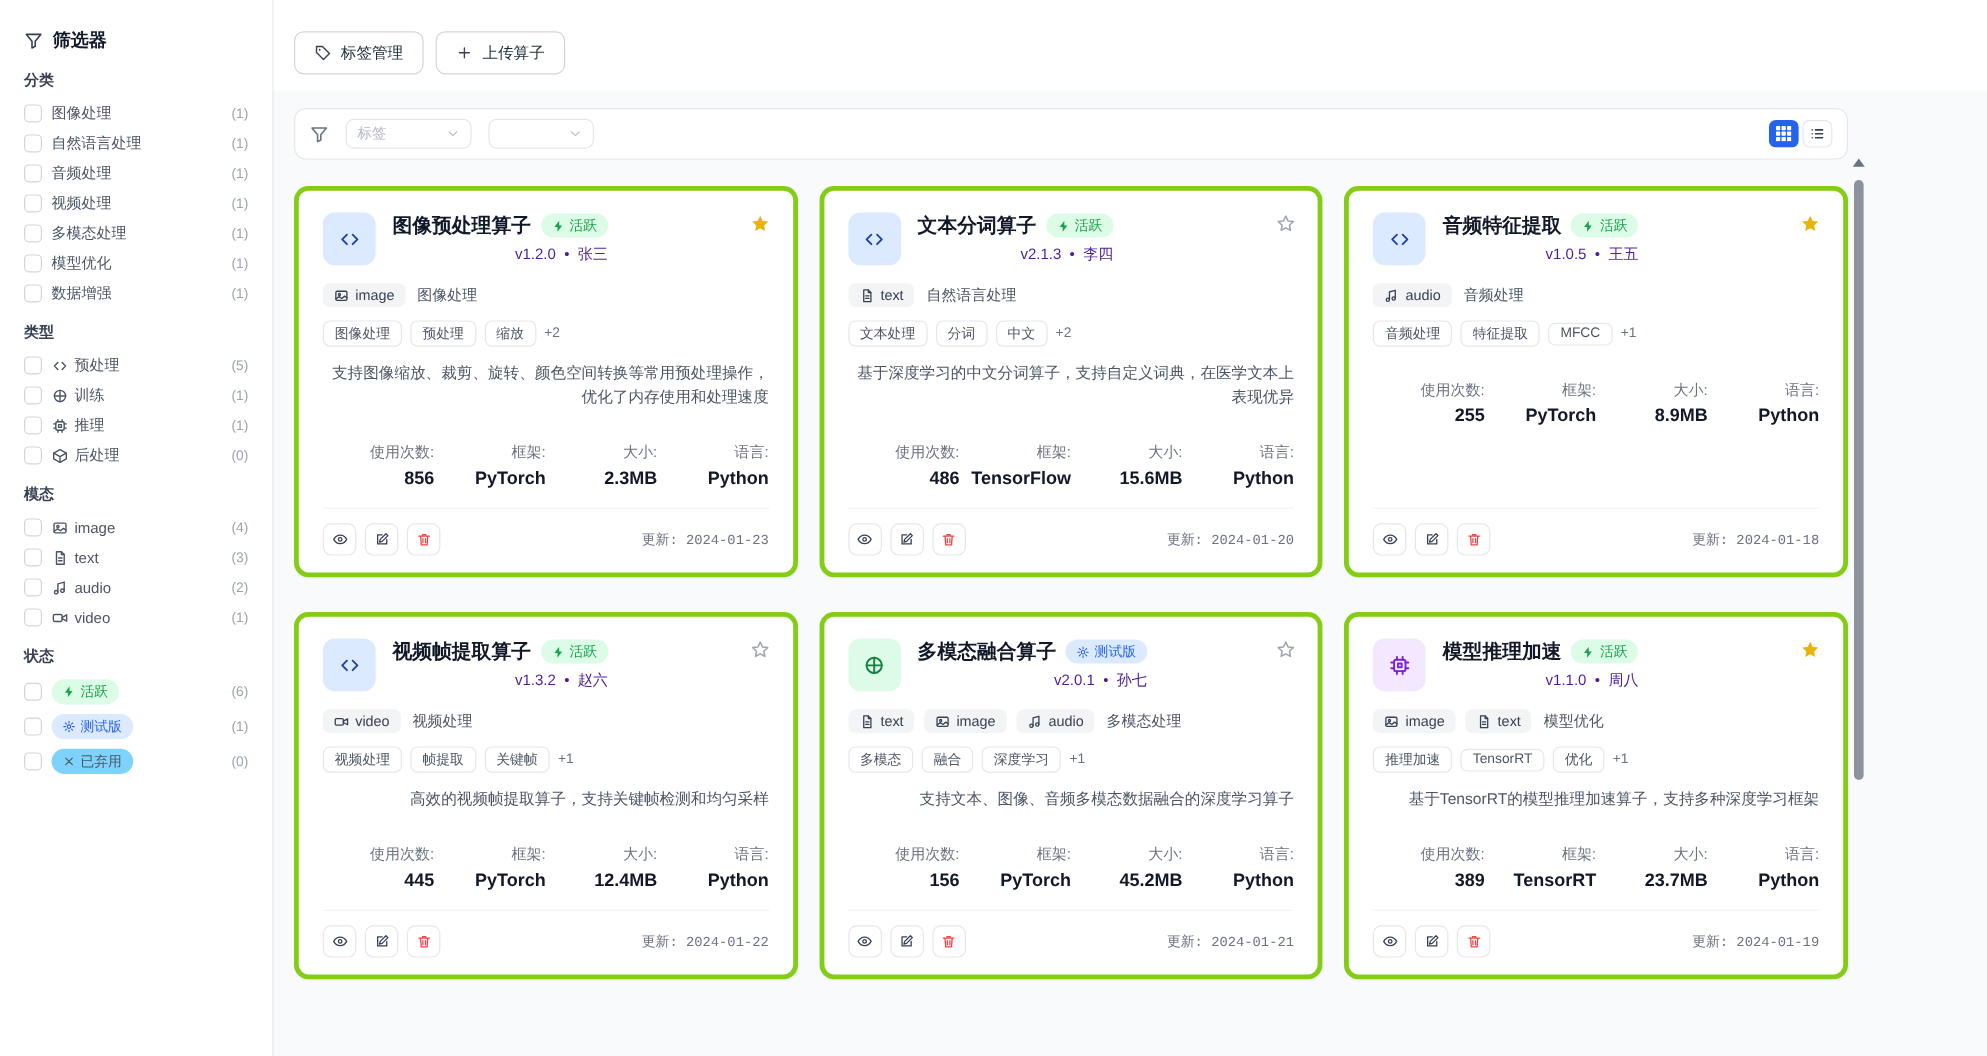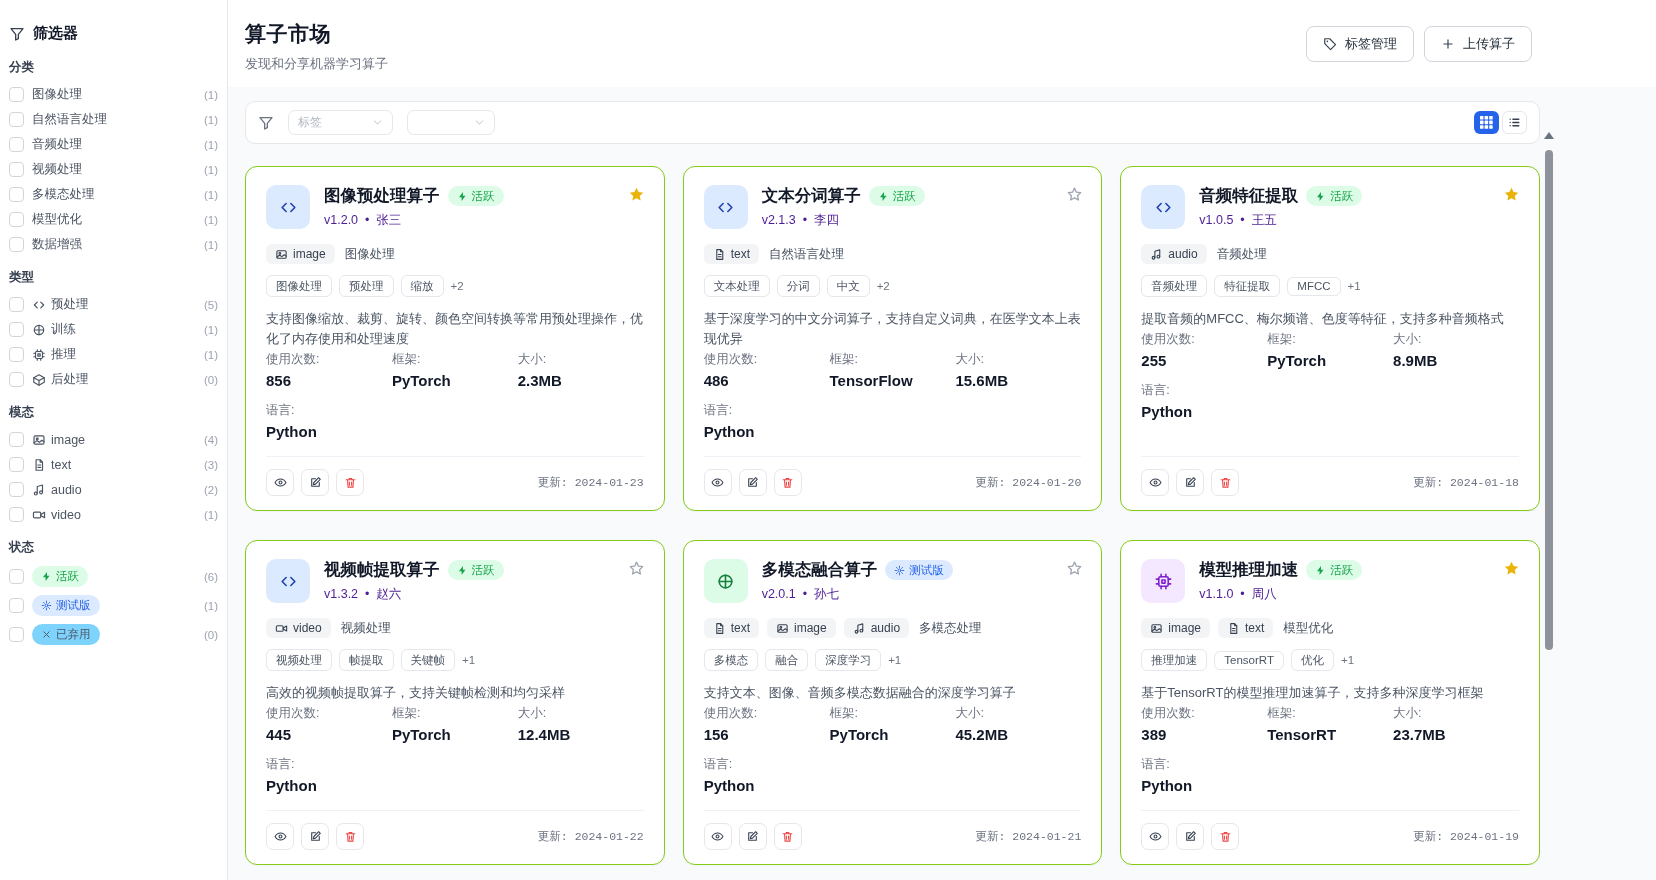--- a/index.html
+++ b/index.html
@@ -2,21 +2,21 @@
 <html><head>
 <meta charset="utf-8">
 <style>
   * { margin:0; padding:0; box-sizing:border-box; }
   html,body { width:1656px; height:880px; overflow:hidden; }
   body { background:#f8fafc; font-family:"Liberation Sans","DejaVu Sans",sans-serif; color:#111827; position:relative; }
   .i { display:inline-flex; }
   .i svg { width:100%; height:100%; display:block; }
 
   
-  .sidebar { position:absolute; left:0; top:0; width:228px; height:880px; background:#fff; border-right:1px solid #e5e7eb; padding:24px 9px; }
+  .sidebar { position:absolute; left:0; top:0; width:228px; height:880px; background:#fff; border-right:1px solid #e5e7eb; padding:24px 20px; }
   .sidebar-title { display:flex; align-items:center; gap:8px; font-size:15px; font-weight:bold; color:#111827; margin-bottom:16px; }
   .sidebar-title .i { width:16px; height:16px; color:#374151; }
   .fsection-title { font-size:12.5px; font-weight:bold; color:#374151; margin:16px 0 10px; }
   .fitem { display:flex; align-items:center; gap:8px; margin-bottom:8px; min-height:17px; }
   .cb { appearance:none; -webkit-appearance:none; width:15px; height:15px; border:1px solid #d1d5db; border-radius:4px; background:#fff; flex:0 0 auto; cursor:pointer; }
   .fitem .lbl { font-size:12.5px; color:#4b5563; display:flex; align-items:center; gap:5px; }
   .fitem .lbl .i { width:14px; height:14px; color:#4b5563; }
   .fitem .cnt { margin-left:auto; font-size:11.5px; color:#9ca3af; }
   .pill { display:inline-flex; align-items:center; gap:4px; font-size:11.5px; padding:3px 9px; border-radius:999px; }
   .pill .i { width:11px; height:11px; }
@@ -43,40 +43,40 @@
   .sel-2 { width:88px; }
   .tb-spacer { flex:1; }
   .view-toggle { display:flex; gap:3px; }
   .vbtn { width:25px; height:23px; border-radius:6px; display:flex; align-items:center; justify-content:center; border:1px solid transparent; cursor:pointer; background:transparent; }
   .vbtn .i { width:13px; height:13px; }
   .vbtn.active { background:#2563eb; color:#fff; }
   .vbtn.inactive { background:#fff; color:#374151; border-color:#e5e7eb; }
 
   
   .cards-grid { margin-top:22px; display:grid; grid-template-columns:repeat(3,1fr); gap:29px 18px; align-items:stretch; }
-  .card { position:relative; background:#fff; border:1px solid #84cc16; border-radius:12px; padding:18px 20px 14px; display:flex; flex-direction:column; box-shadow:0 1px 2px rgba(16,24,40,.03); }
+  .card { position:relative; background:#fff; border:4px solid #84cc16; border-radius:12px; padding:18px 20px 14px; display:flex; flex-direction:column; box-shadow:0 1px 2px rgba(16,24,40,.03);text-align:right; }
   .card-head { display:flex; gap:14px; align-items:flex-start; padding-right:30px; }
   .tile { width:44px; height:44px; border-radius:10px; display:flex; align-items:center; justify-content:center; flex:0 0 auto; }
   .tile .i { width:19px; height:19px; }
   .t-row { display:flex; align-items:center; gap:8px; flex-wrap:wrap; }
   .c-title { font-size:16.5px; font-weight:bold; color:#111827; }
   .status-badge { display:inline-flex; align-items:center; gap:4px; font-size:11.5px; padding:2.5px 9px; border-radius:999px; white-space:nowrap; }
   .status-badge .i { width:11px; height:11px; }
   .c-meta { font-size:12.5px; color:#4c1d95; margin-top:5px; }
   .star-btn { position:absolute; top:14px; right:14px; width:26px; height:26px; border:none; background:transparent; cursor:pointer; display:flex; align-items:center; justify-content:center; }
   .star-btn .i { width:17px; height:17px; }
   .mod-row { display:flex; align-items:center; gap:8px; margin-top:15px; flex-wrap:wrap; }
   .mod-chip { display:inline-flex; align-items:center; gap:5px; background:#f3f4f6; border-radius:6px; padding:3px 9px; font-size:12px; color:#374151; }
   .mod-chip .i { width:13px; height:13px; color:#374151; }
   .cat-label { font-size:12.5px; color:#4b5563; margin-left:2px; }
   .tags-row { display:flex; align-items:center; gap:7px; margin-top:11px; flex-wrap:wrap; }
   .tag-chip { border:1px solid #e5e7eb; background:#fff; border-radius:6px; padding:2.5px 9px; font-size:11.5px; color:#4b5563; }
   .more-tags { font-size:11.5px; color:#6b7280; }
   .c-desc { margin-top:12px; font-size:13px; color:#4b5563; line-height:1.55; }
-  .stats { margin-top:2px; display:grid; grid-template-columns:1fr 1fr 1fr; row-gap:13px; }
+  .stats { margin-top:28px; display:grid; grid-template-columns:1fr 1fr 1fr 1fr; row-gap:26px; }
   .stat-label { font-size:12.5px; color:#6b7280; }
   .stat-value { font-size:15px; font-weight:bold; color:#111827; margin-top:4px; }
   .c-footer { margin-top:auto; padding-top:12px; border-top:1px solid #eef2f7; display:flex; align-items:center; justify-content:space-between; }
   .c-footer { margin-top:16px; }
   .card .c-footer { margin-top:auto;font-family:Liberation Mono, monospace; }
   .card .stats { margin-bottom:16px; }
   .actions { display:flex; gap:7px; }
   .abtn { width:28px; height:27px; background:#fff; border:1px solid #e5e7eb; border-radius:7px; display:flex; align-items:center; justify-content:center; cursor:pointer; color:#374151; }
   .abtn .i { width:13px; height:13px; }
   .abtn.danger { color:#ef4444; }
@@ -302,24 +302,20 @@
             <span>已弃用</span>
           </span>
           <span class="cnt">(0)</span>
         </label>
       </div>
     </div>
 </aside>
 
 <main class="main">
   <div class="main-header">
-    <div>
-      <div class="page-title">算子市场</div>
-      <div class="page-subtitle">发现和分享机器学习算子</div>
-    </div>
     <div class="header-actions">
       <button class="hbtn">
         <span class="i">
             <svg viewBox="0 0 24 24" fill="none" stroke="currentColor" stroke-width="2" stroke-linecap="round" stroke-linejoin="round">
               <path d="M3 3h8.5L21.5 13 13 21.5 3 11.5V3z"></path>
               <circle cx="7.5" cy="7.5" r="1.4" fill="currentColor" stroke="none"></circle>
             </svg>
           </span>
         <span>标签管理</span>
       </button>
@@ -625,21 +621,20 @@
               <span>audio</span>
             </span>
             <span class="cat-label">音频处理</span>
           </div>
           <div class="tags-row">
             <span class="tag-chip">音频处理</span>
             <span class="tag-chip">特征提取</span>
             <span class="tag-chip">MFCC</span>
             <span class="more-tags">+1</span>
           </div>
-          <div class="c-desc">提取音频的MFCC、梅尔频谱、色度等特征，支持多种音频格式</div>
           <div class="stats">
             <div>
               <div class="stat-label">使用次数:</div>
               <div class="stat-value">255</div>
             </div>
             <div>
               <div class="stat-label">框架:</div>
               <div class="stat-value">PyTorch</div>
             </div>
             <div>

